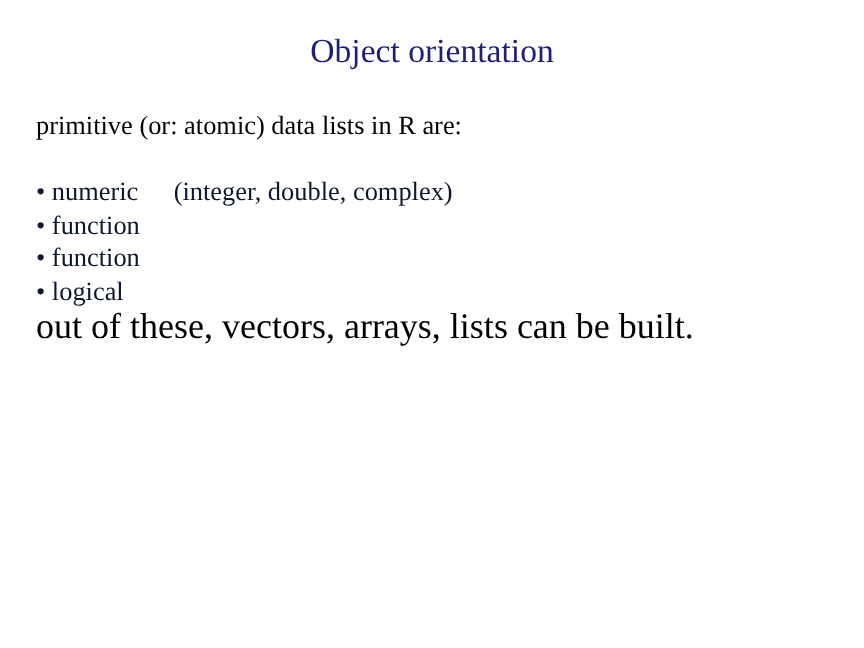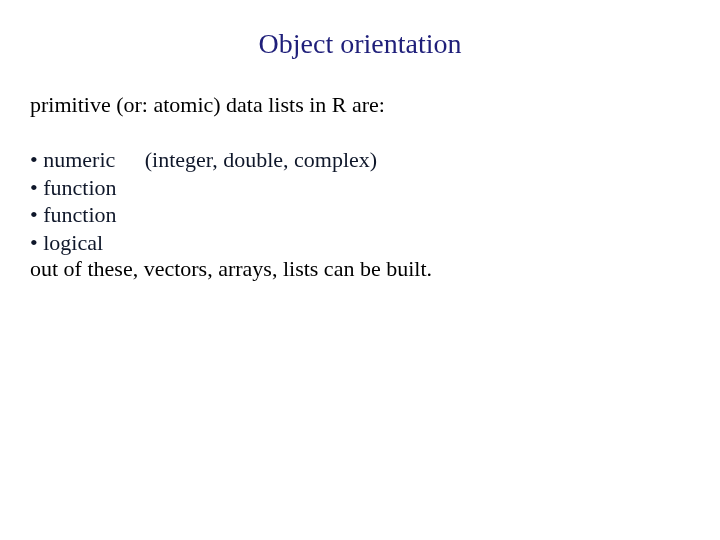--- a/index.html
+++ b/index.html
@@ -38,21 +38,21 @@
       display: inline-block;
     }
     .item-label {
       display: inline-block;
       min-width: 96px;
     }
     .note {
       display: inline-block;
     }
     .outro {
-      font-size: 22px;
+      font-size: 30px;
       color: #000;
     }
   </style>
 </head>
 <body>
 
 <div class="slide">
   <h1 class="title">Object orientation</h1>
 
   <p class="intro">primitive (or: atomic) data lists in R are:</p>

